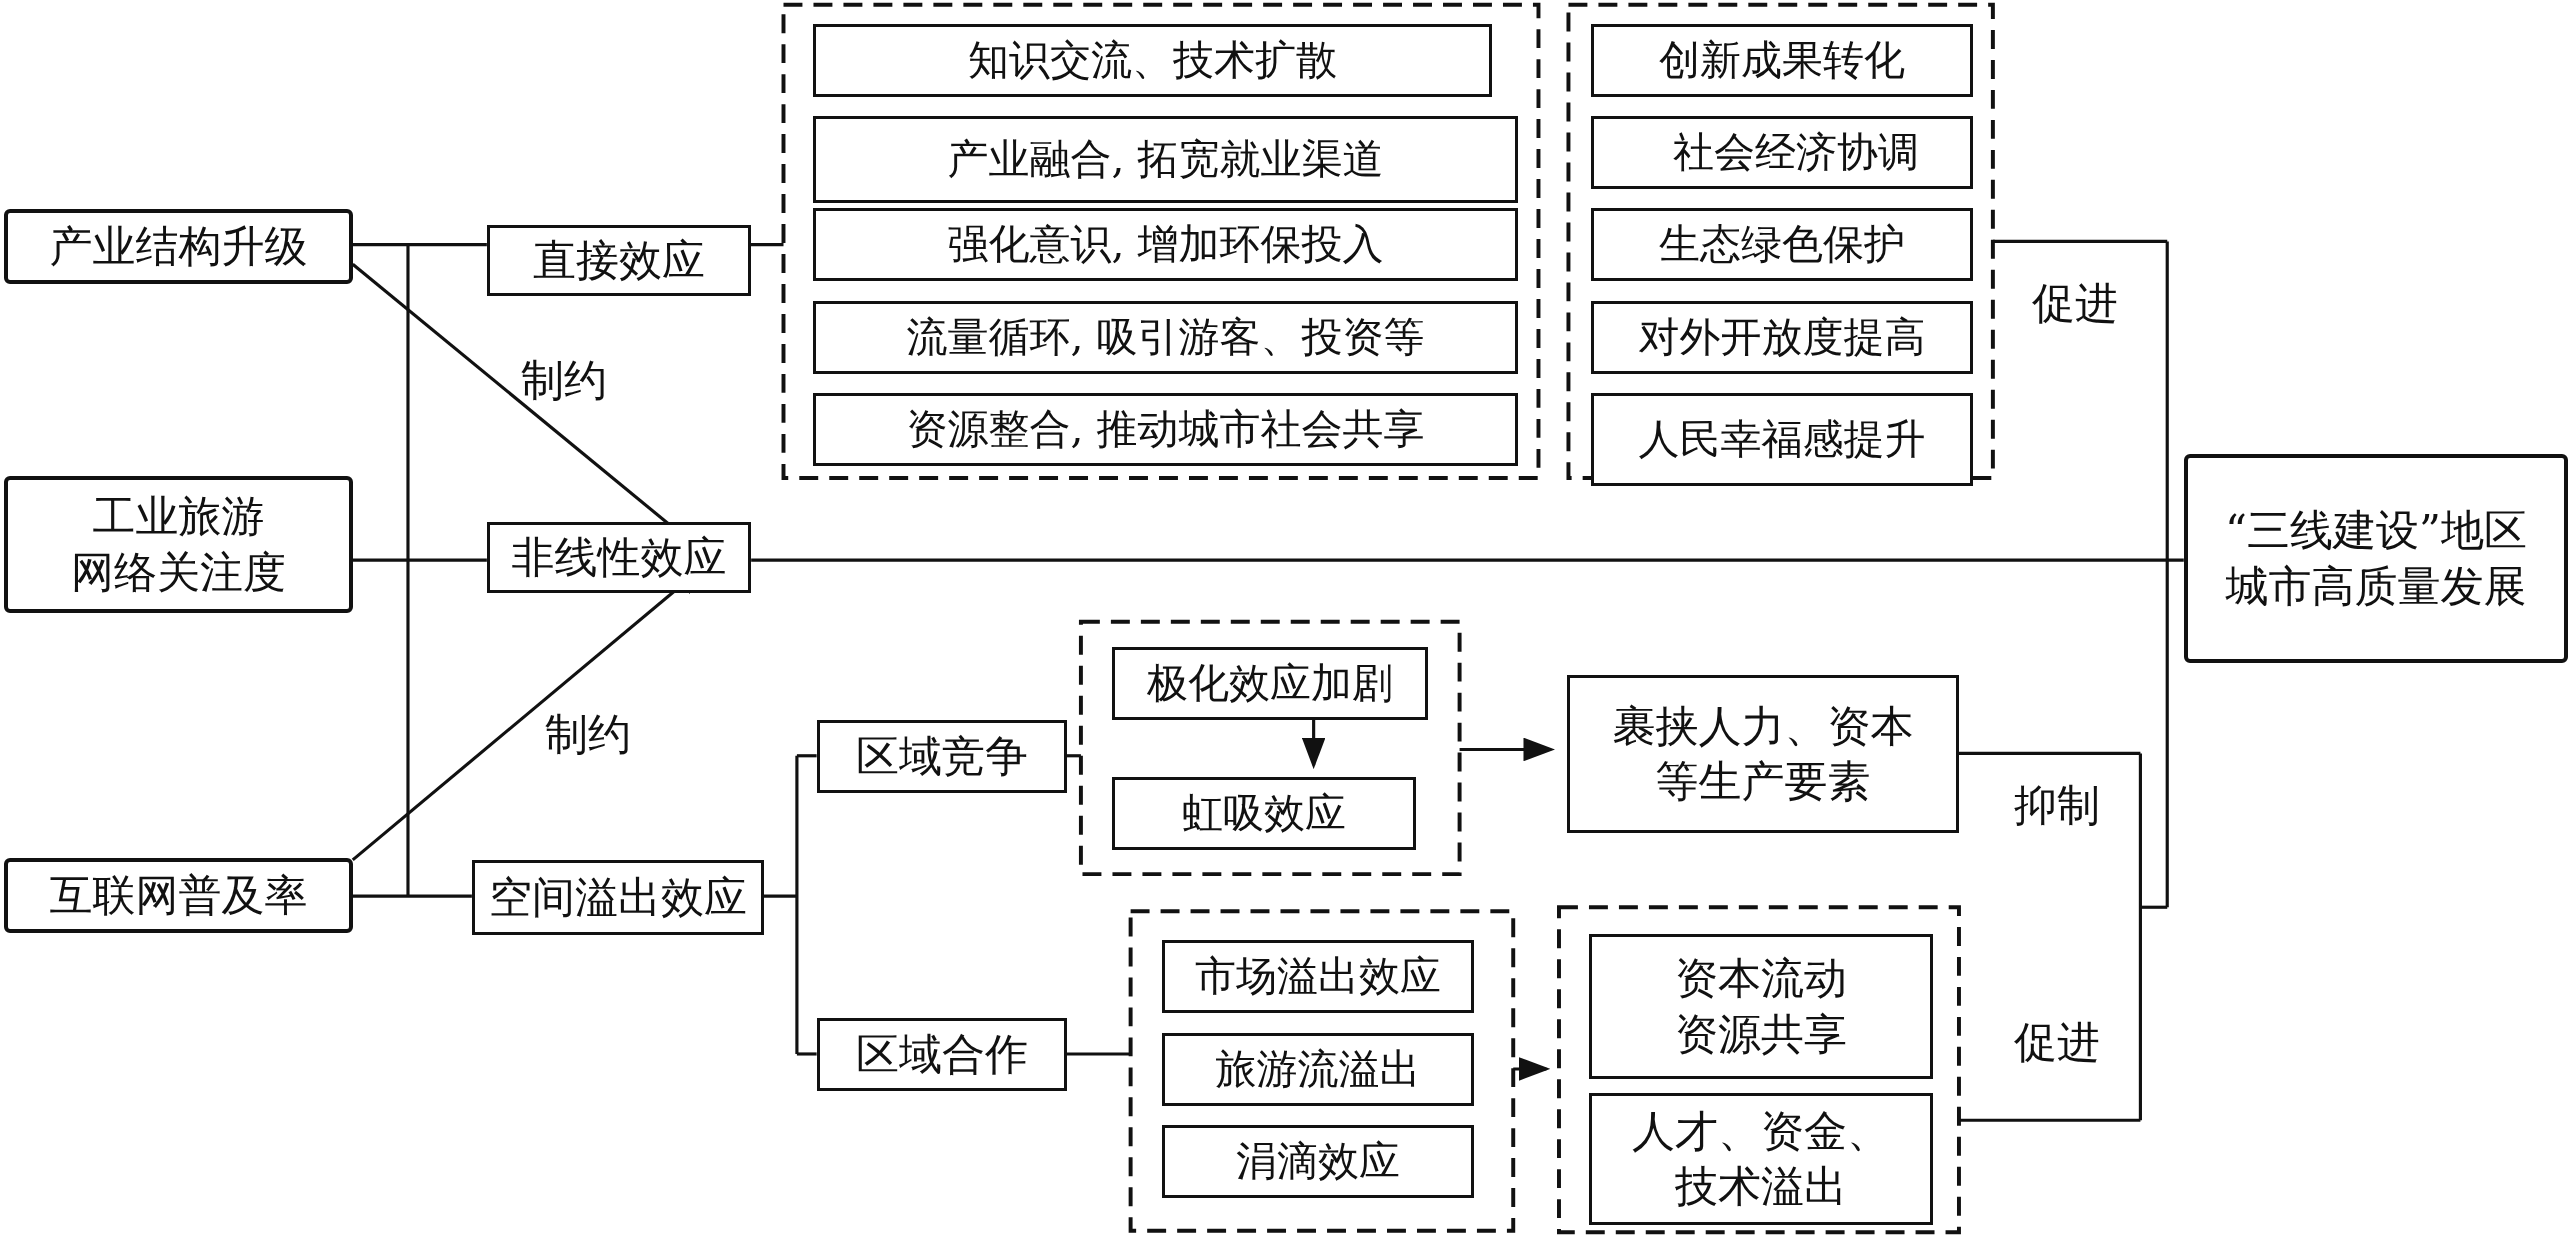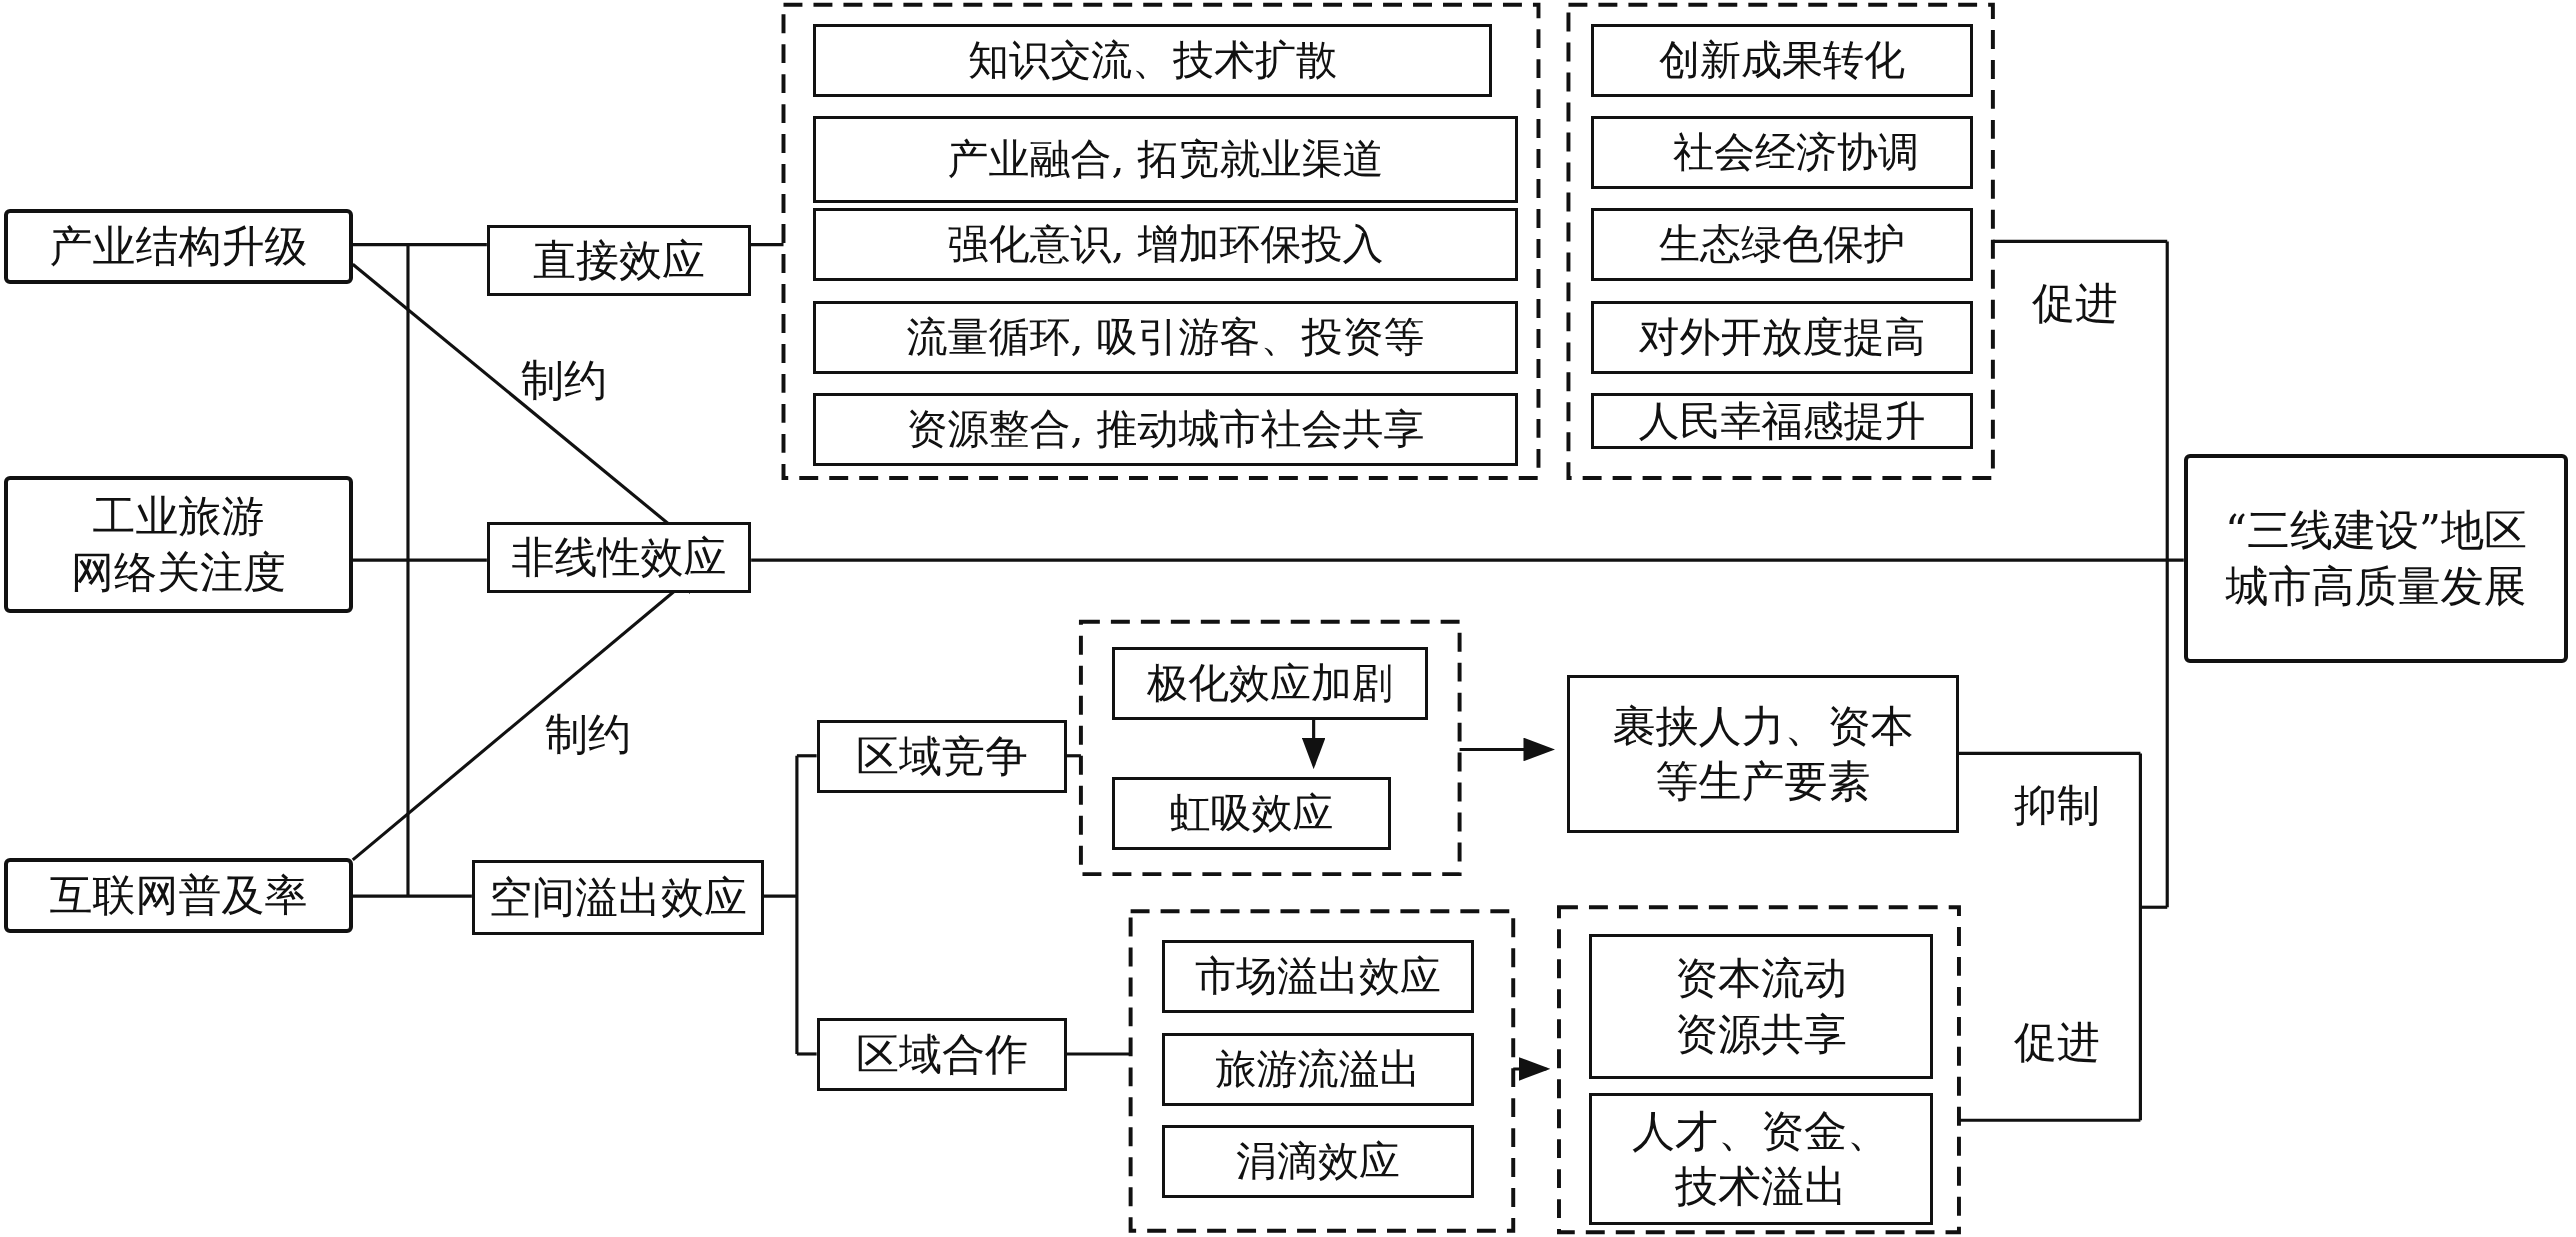--- a/index.html
+++ b/index.html
@@ -130,31 +130,31 @@
   </div>
   <div class="box f52" style="left:1591px;top:116px;width:382px;height:73px;padding-left:28px;">
     <div>社会经济协调</div>
   </div>
   <div class="box f52" style="left:1591px;top:208px;width:382px;height:73px;">
     <div>生态绿色保护</div>
   </div>
   <div class="box f52" style="left:1591px;top:301px;width:382px;height:73px;">
     <div>对外开放度提高</div>
   </div>
-  <div class="box f52" style="left:1591px;top:393px;width:382px;height:56px;">
+  <div class="box f52" style="left:1591px;top:393px;width:382px;height:93px;">
     <div>人民幸福感提升</div>
   </div>
 
   <div class="box f54" style="left:817px;top:720px;width:250px;height:73px;">
     <div>区域竞争</div>
   </div>
   <div class="box f52" style="left:1112px;top:647px;width:316px;height:73px;">
     <div>极化效应加剧</div>
   </div>
-  <div class="box f52" style="left:1112px;top:777px;width:279px;height:73px;">
+  <div class="box f52" style="left:1112px;top:777px;width:304px;height:73px;">
     <div>虹吸效应</div>
   </div>
   <div class="box f54" style="left:1567px;top:675px;width:392px;height:158px;">
     <div>裹挟人力、资本</div>
     <div>等生产要素</div>
   </div>
 
   <div class="box f54" style="left:817px;top:1018px;width:250px;height:73px;">
     <div>区域合作</div>
   </div>

